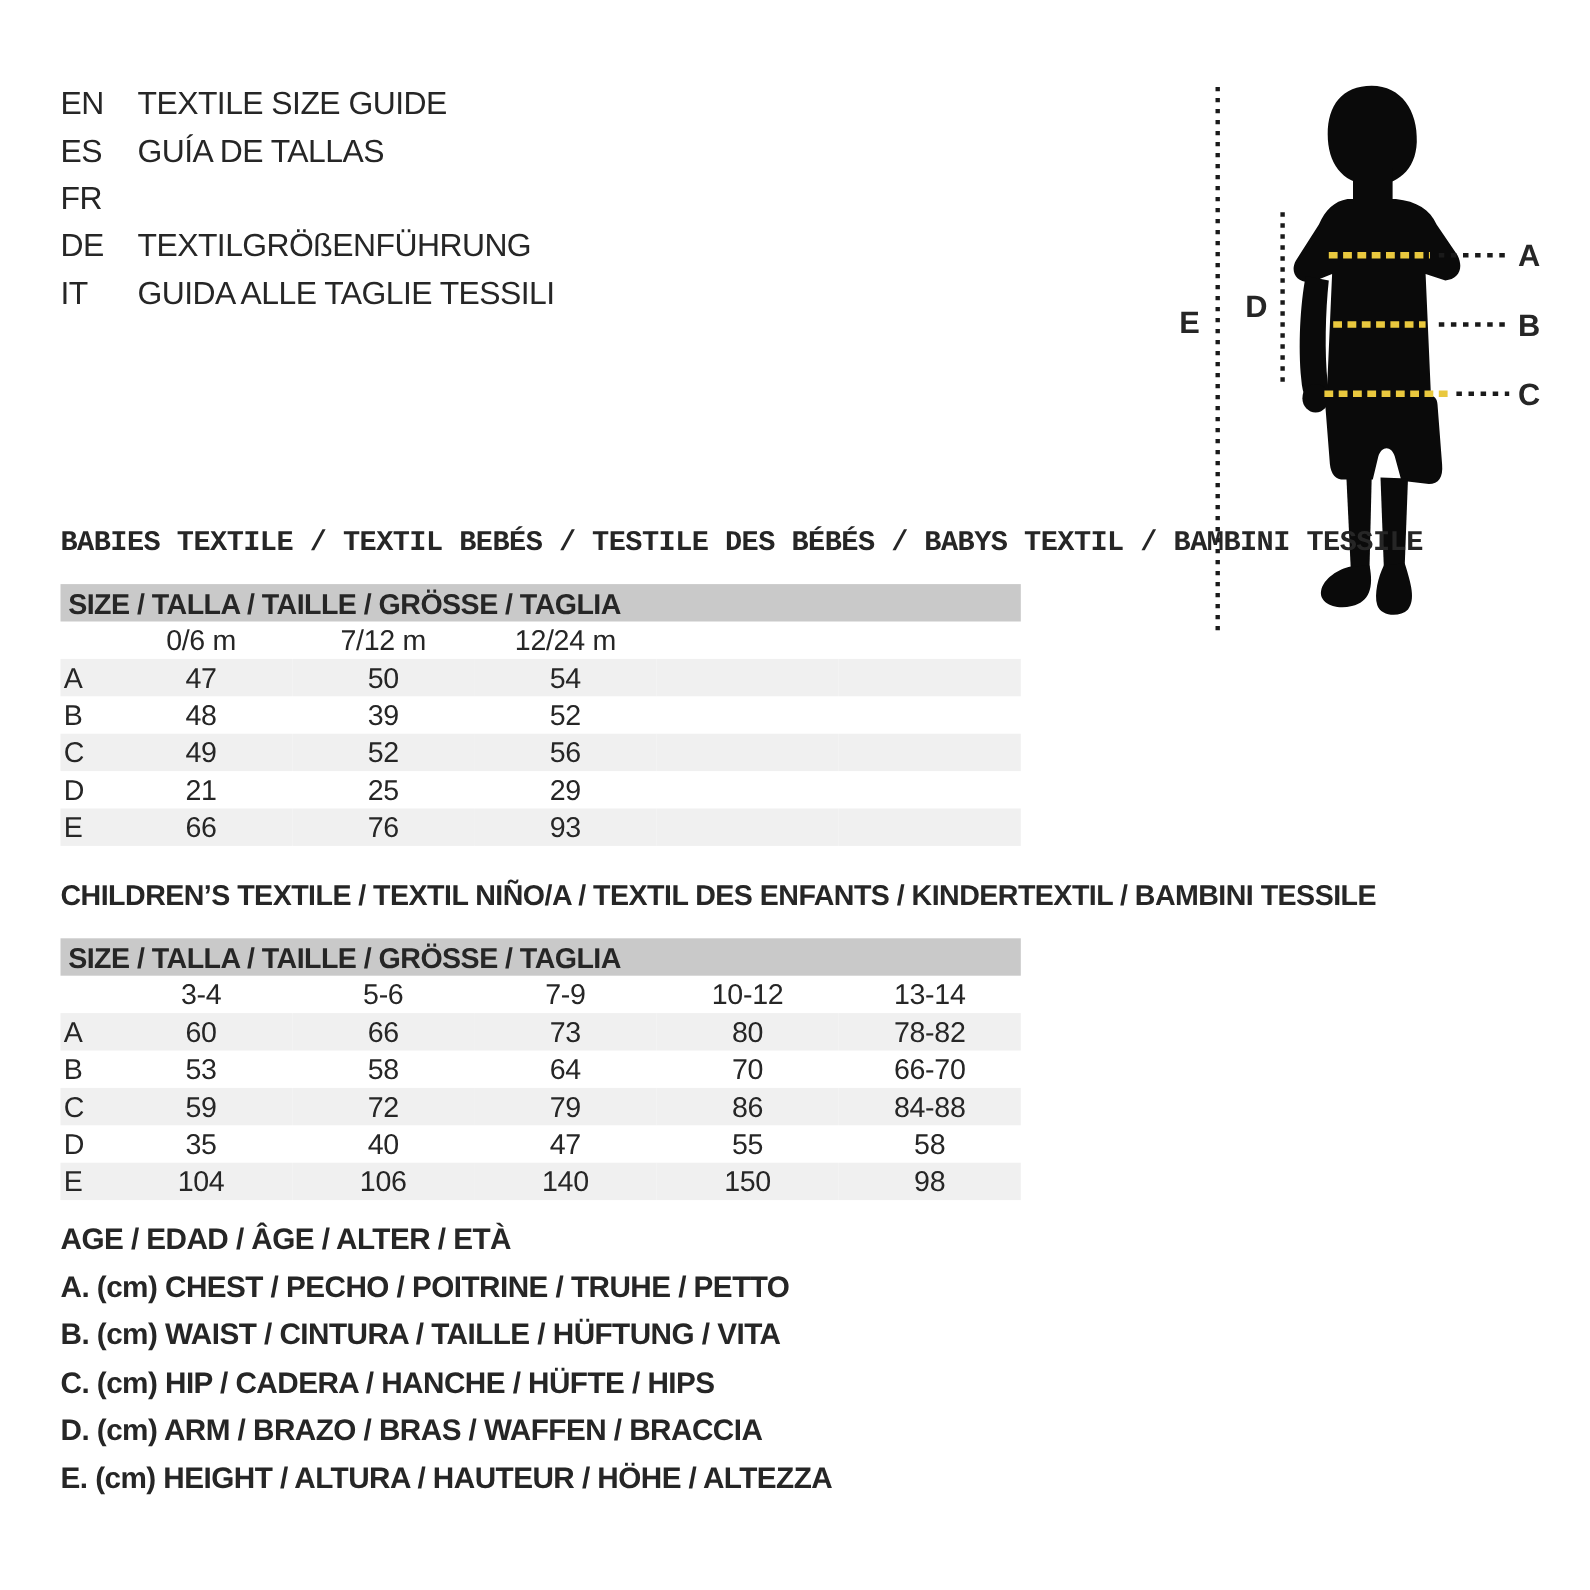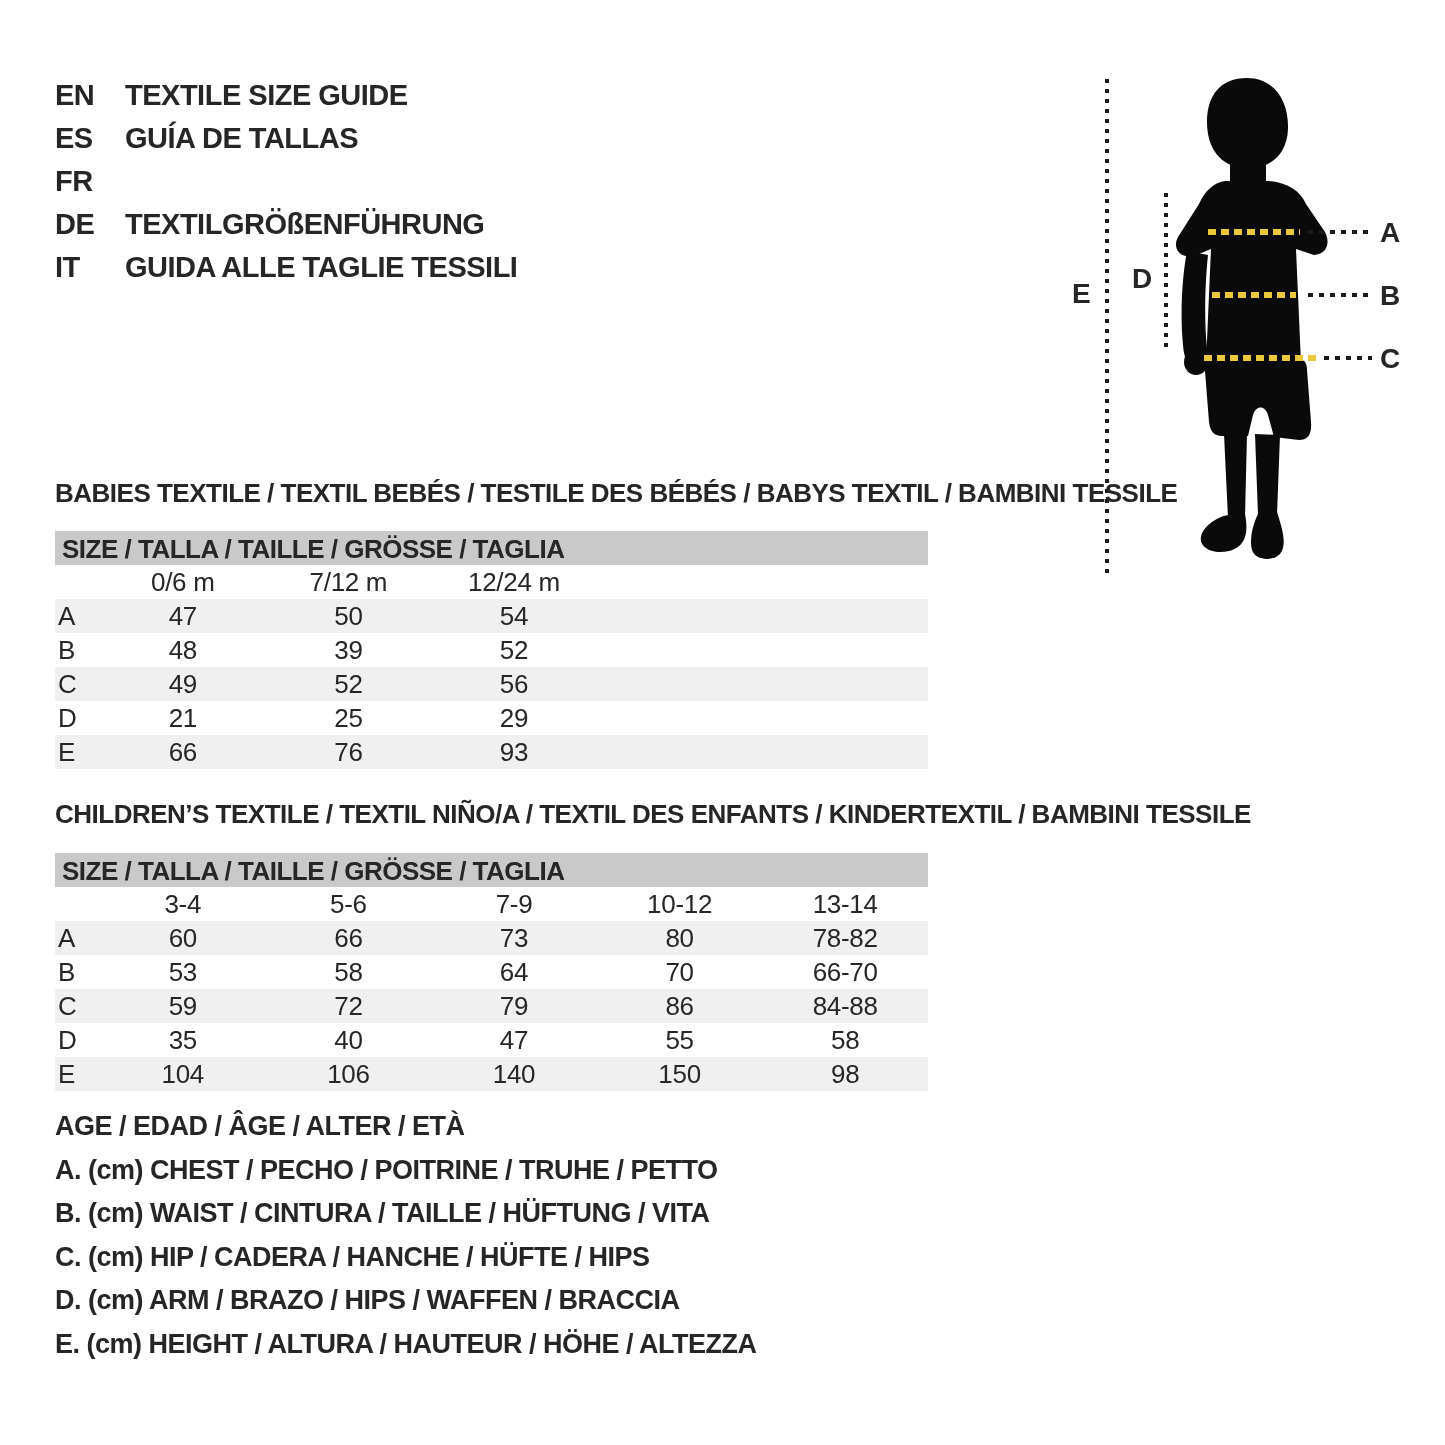--- a/index.html
+++ b/index.html
@@ -6,30 +6,30 @@
   html,body { background:#ffffff; }
   body {
     width:1445px; height:1445px; position:relative;
     font-family:"Liberation Sans","DejaVu Sans",sans-serif;
     color:#262626; letter-spacing:-0.3px; overflow:hidden;
   }
   .abs { position:absolute; }
 
   
   .langs { left:55px; top:74px; }
-  .lang-row { display:flex; height:43px; align-items:center; font-size:29px; font-weight:700; letter-spacing:-0.5px; }
+  .lang-row { display:flex; height:43px; align-items:center; font-size:29px; font-weight:400; letter-spacing:-0.5px; }
   .lang-code { width:70px; flex:0 0 70px; }
 
   
   .figure { left:1060px; top:65px; width:385px; height:520px; }
   .figure text { font-family:"Liberation Sans","DejaVu Sans",sans-serif; font-weight:700; font-size:28px; fill:#262626; }
 
   
   .section-title { left:55px; font-size:26px; font-weight:700; letter-spacing:-0.5px; white-space:nowrap; }
-  .title-babies { top:478px; }
+  .title-babies { top:478px;font-family:Liberation Mono, monospace; }
   .title-children { top:799px; }
 
   
   .size-bar {
     left:55px; width:873px; height:34px; background:#c9c9c9;
     display:flex; align-items:flex-end; padding-left:7px;
     font-size:26px; font-weight:700; letter-spacing:-0.5px;
   }
   .bar-babies { top:531px; }
   .bar-children { top:853px; }
@@ -233,15 +233,15 @@
     <td>98</td>
   </tr>
 </tbody>
   </table>
 
 <div class="abs legend">
   <div class="legend-line">AGE / EDAD / ÂGE / ALTER / ETÀ</div>
   <div class="legend-line">A. (cm) CHEST / PECHO / POITRINE / TRUHE / PETTO</div>
   <div class="legend-line">B. (cm) WAIST / CINTURA / TAILLE / HÜFTUNG / VITA</div>
   <div class="legend-line">C. (cm) HIP / CADERA / HANCHE / HÜFTE / HIPS</div>
-  <div class="legend-line">D. (cm) ARM / BRAZO / HIPS / WAFFEN / BRACCIA</div>
+  <div class="legend-line">D. (cm) ARM / BRAZO / BRAS / WAFFEN / BRACCIA</div>
   <div class="legend-line">E. (cm) HEIGHT / ALTURA / HAUTEUR / HÖHE / ALTEZZA</div>
 </div>
 
 </body></html>

